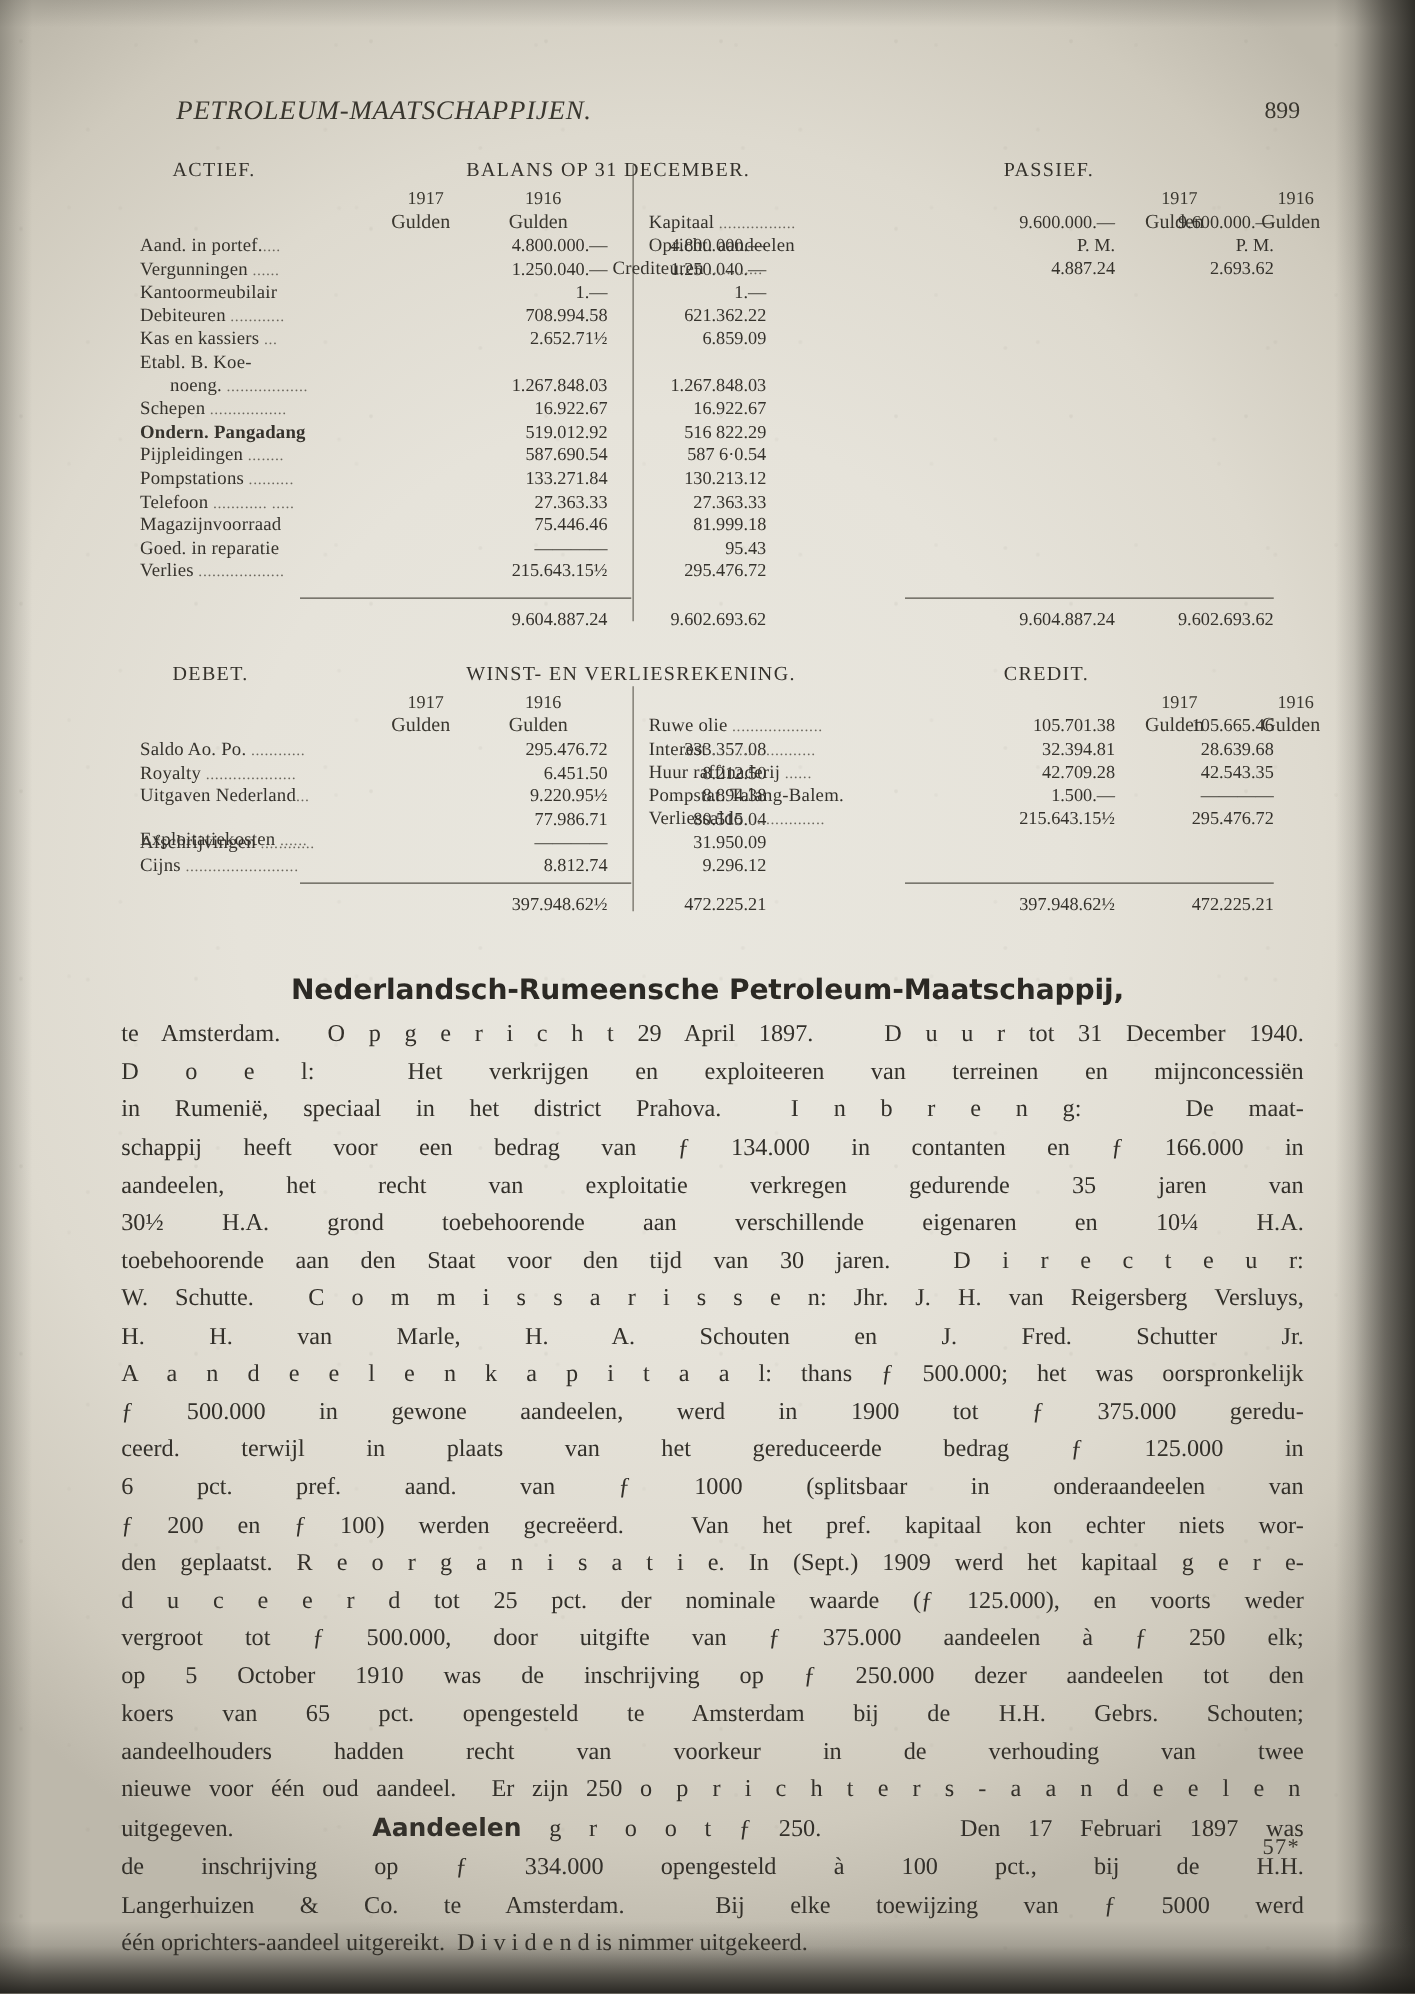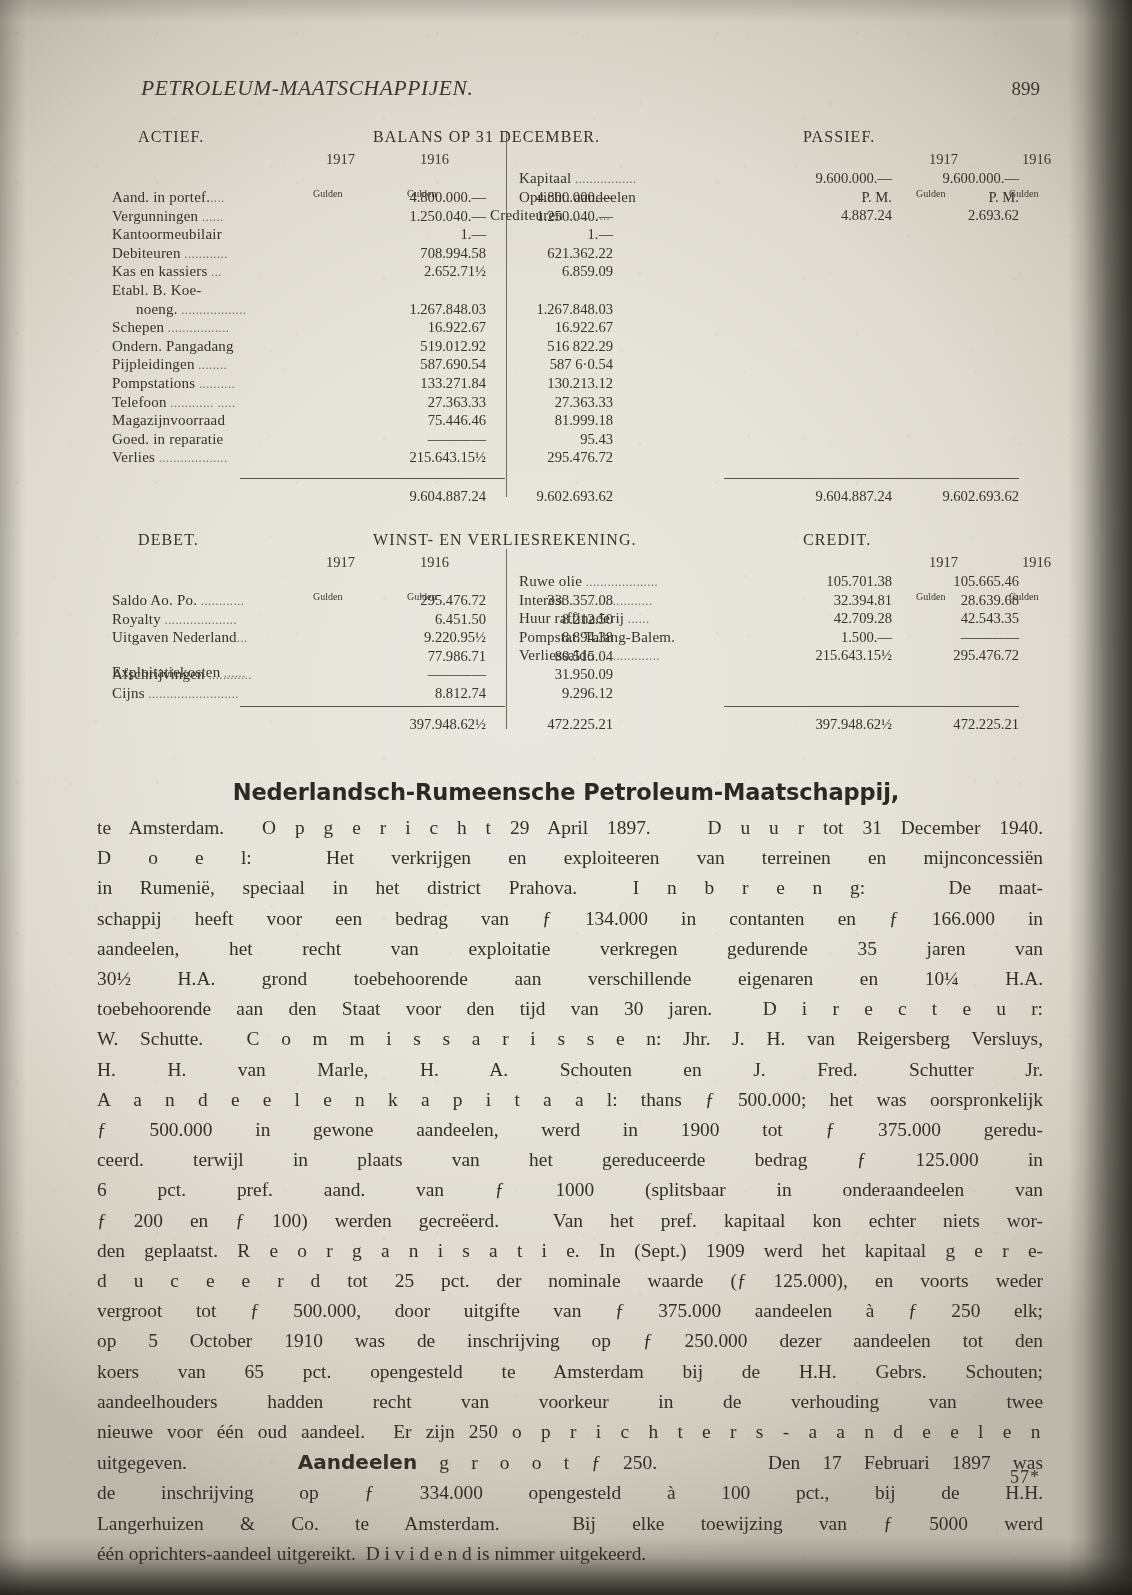--- a/index.html
+++ b/index.html
@@ -108,24 +108,23 @@
     font-size: 14.5px;
     white-space: nowrap;
     color: #3a372f;
   }
   .yr.a1 { left: 326px; }
   .yr.a2 { left: 420px; }
   .yr.p1 { left: 929px; }
   .yr.p2 { left: 1022px; }
   .gl {
     position: absolute;
-    font-size: 10px;
+    font-size: 16px;
     white-space: nowrap;
     color: #3a372f;
-    margin-top: 16px;
   }
   .gl.a1 { left: 313px; }
   .gl.a2 { left: 407px; }
   .gl.p1 { left: 916px; }
   .gl.p2 { left: 1009px; }
 
   .divider {
     position: absolute;
     left: 506px;
     width: 1px;
@@ -276,21 +275,21 @@
             <span class="lbl indent" style="left: 112px;">noeng.<span class="dots"> ..................</span></span>
             <span class="num c1">1.267.848.03</span>
             <span class="num c2">1.267.848.03</span>
           </div>
           <div class="row">
             <span class="lbl" style="left: 112px;">Schepen<span class="dots"> .................</span></span>
             <span class="num c1">16.922.67</span>
             <span class="num c2">16.922.67</span>
           </div>
           <div class="row">
-            <span class="lbl" style="left: 112px;">Ondern. Pangadang</span>
+            <span class="lbl" style="left: 112px; font-weight: bold;">Ondern. Pangadang</span>
             <span class="num c1">519.012.92</span>
             <span class="num c2">516 822.29</span>
           </div>
           <div class="row">
             <span class="lbl" style="left: 112px;">Pijpleidingen<span class="dots"> ........</span></span>
             <span class="num c1">587.690.54</span>
             <span class="num c2">587 6·0.54</span>
           </div>
           <div class="row">
             <span class="lbl" style="left: 112px;">Pompstations<span class="dots"> ..........</span></span>

